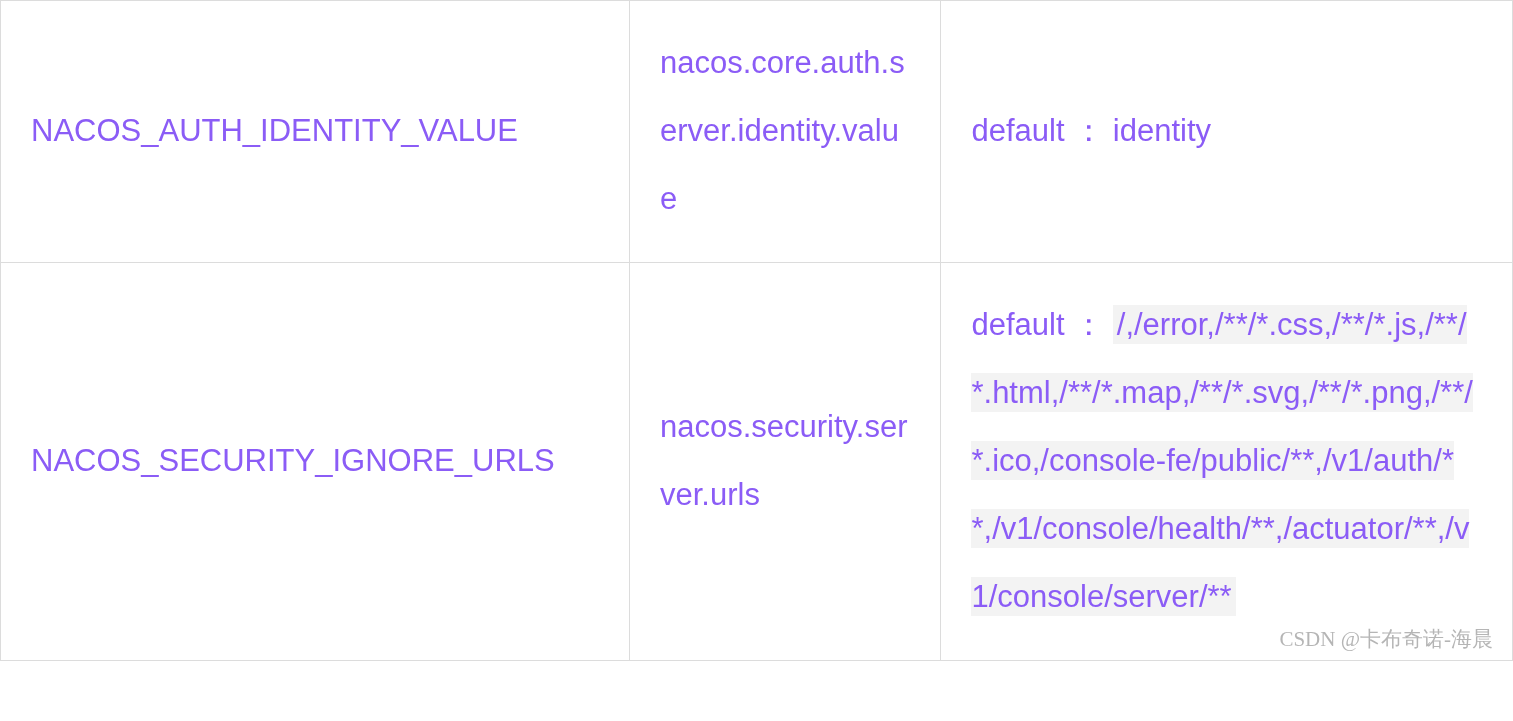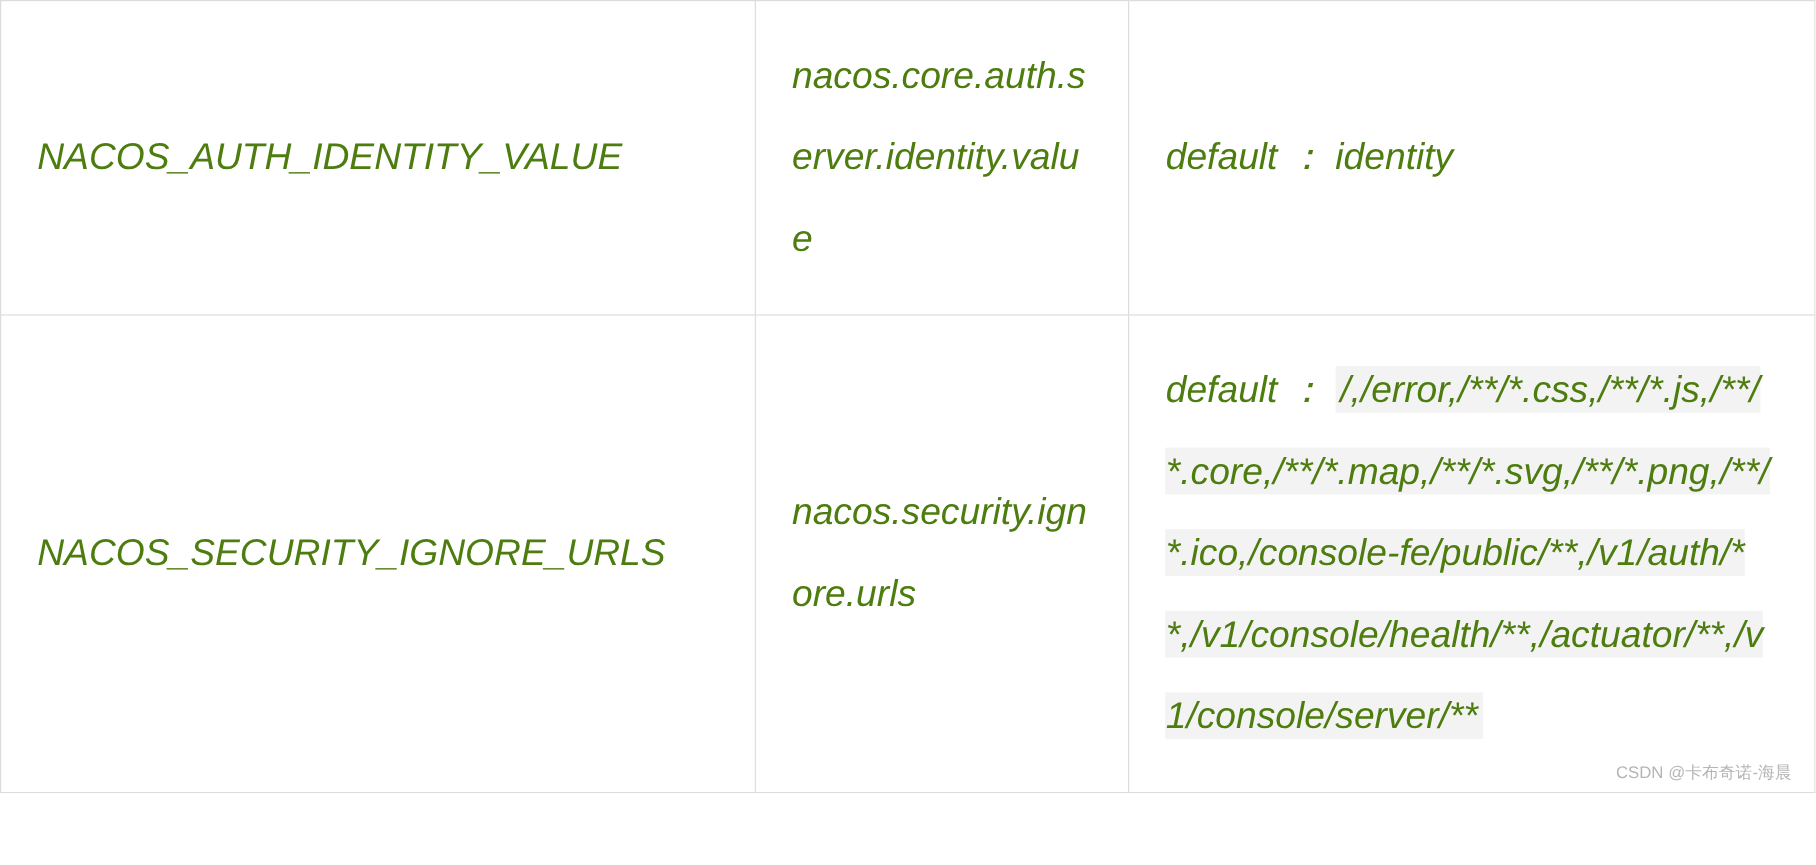--- a/index.html
+++ b/index.html
@@ -18,22 +18,21 @@
       width: 100%;
       table-layout: fixed;
     }
     td {
       border: 1px solid #dcdcdc;
       padding: 28px 30px;
       vertical-align: middle;
       font-size: 31px;
       line-height: 2.2;
       word-break: break-all;
-      color: #4d7c0f;
-      font-style: italic;
+      color: #8b5cf6;
     }
     td.col-name {
       width: 41.6%;
     }
     td.col-prop {
       width: 20.6%;
     }
     td.col-desc {
       width: 37.8%;
     }
@@ -41,43 +40,43 @@
       background: #f3f3f3;
       padding: 2px 4px;
       font-family: inherit;
       font-size: inherit;
       line-height: inherit;
     }
     .watermark {
       position: absolute;
       right: 20px;
       bottom: 8px;
-      font-size: 14px;
+      font-size: 21px;
       color: rgba(120,120,120,0.55);
-      font-family: Liberation Sans, sans-serif;
+      font-family: Liberation Serif, serif;
       pointer-events: none;
     }
   </style>
 </head>
 <body>
 
 <table>
   <tbody>
     <tr>
       <td class="col-name">NACOS_AUTH_IDENTITY_VALUE</td>
       <td class="col-prop">nacos.core.auth.server.identity.value</td>
       <td class="col-desc">
         <span>default ：</span>
         <span>identity</span>
       </td>
     </tr>
     <tr>
       <td class="col-name">NACOS_SECURITY_IGNORE_URLS</td>
-      <td class="col-prop">nacos.security.ignore.urls</td>
+      <td class="col-prop">nacos.security.server.urls</td>
       <td class="col-desc">
         <span>default ：</span>
-        <code class="inline-code">/,/error,/**/*.css,/**/*.js,/**/*.core,/**/*.map,/**/*.svg,/**/*.png,/**/*.ico,/console-fe/public/**,/v1/auth/**,/v1/console/health/**,/actuator/**,/v1/console/server/**</code>
+        <code class="inline-code">/,/error,/**/*.css,/**/*.js,/**/*.html,/**/*.map,/**/*.svg,/**/*.png,/**/*.ico,/console-fe/public/**,/v1/auth/**,/v1/console/health/**,/actuator/**,/v1/console/server/**</code>
       </td>
     </tr>
   </tbody>
 </table>
 
 <div class="watermark">CSDN @卡布奇诺-海晨</div>
 
 </body></html>

